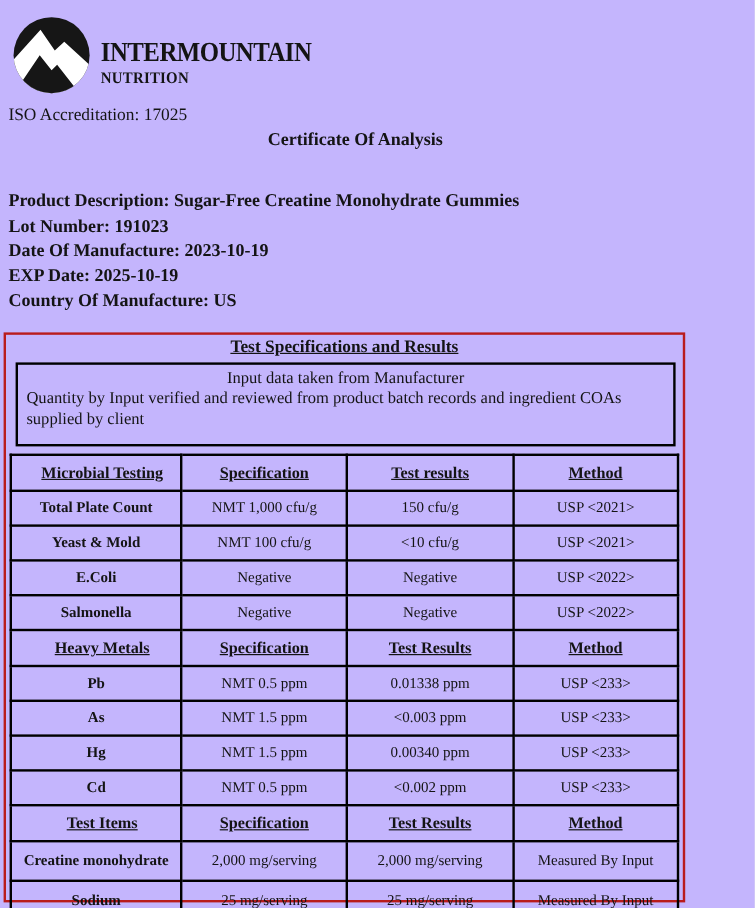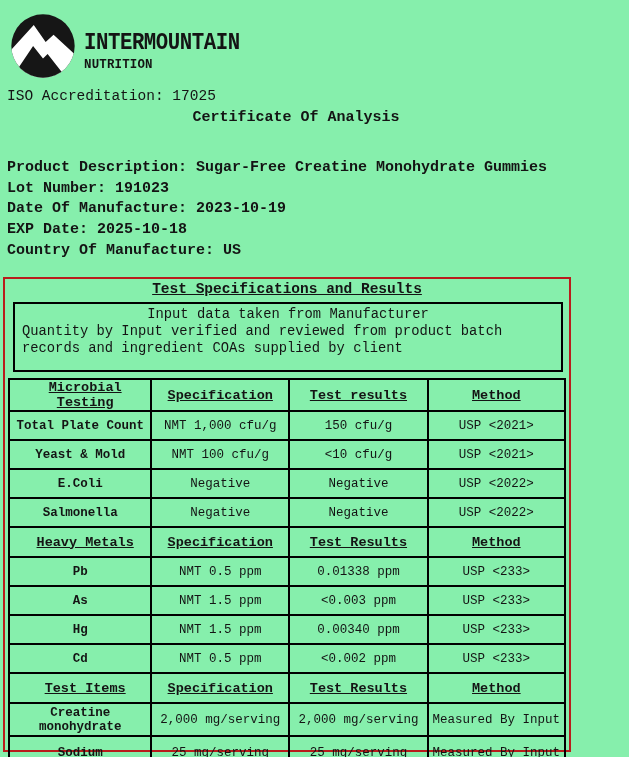--- a/index.html
+++ b/index.html
@@ -1,20 +1,20 @@
 <!DOCTYPE html>
 <html><head>
 <meta charset="utf-8">
 <style>
   html,body{margin:0;padding:0;background:#e8e8e8;}
   .page{
     position:relative;
     width:629px;height:757px;
-    background:#86efac;
-    font-family:Liberation Mono, monospace;
+    background:#c4b5fd;
+    font-family:Liberation Serif, serif;
     color:#141414;
     margin:0 auto;
     overflow:hidden;
   }
   
   .logo-icon{position:absolute;left:10px;top:13px;width:66px;height:66px;}
   .brand{position:absolute;left:84px;top:32px;line-height:1;}
   .brand-top{
     font-size:23px;font-weight:bold;letter-spacing:-0.5px;
     transform:scaleX(0.9);transform-origin:left center;white-space:nowrap;
@@ -102,21 +102,21 @@
   </div>
 
   <div class="iso-line">ISO Accreditation: 17025</div>
 
   <div class="doc-title">Certificate Of Analysis</div>
 
   <div class="product-info">
     <div>Product Description: Sugar-Free Creatine Monohydrate Gummies</div>
     <div>Lot Number: 191023</div>
     <div>Date Of Manufacture: 2023-10-19</div>
-    <div>EXP Date: 2025-10-18</div>
+    <div>EXP Date: 2025-10-19</div>
     <div>Country Of Manufacture: US</div>
   </div>
 
   <div class="outer-box">
     <div class="box-title">Test Specifications and Results</div>
 
     <div class="note-box">
       <div class="note-center">Input data taken from Manufacturer</div>
       <div class="note-left">Quantity by Input verified and reviewed from product batch records and ingredient COAs supplied by client</div>
     </div>

